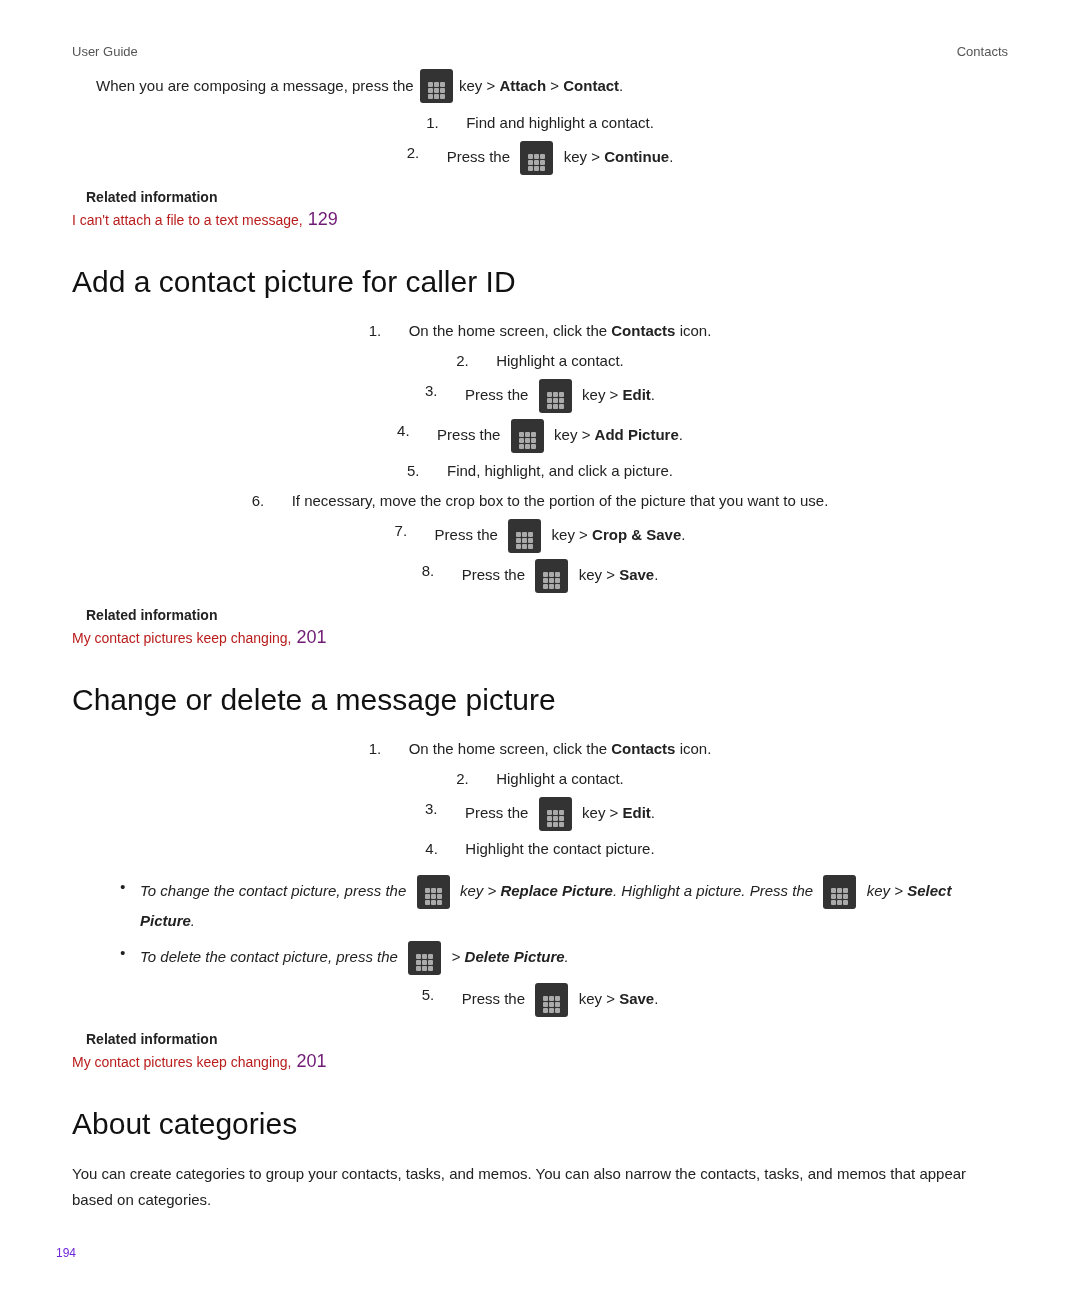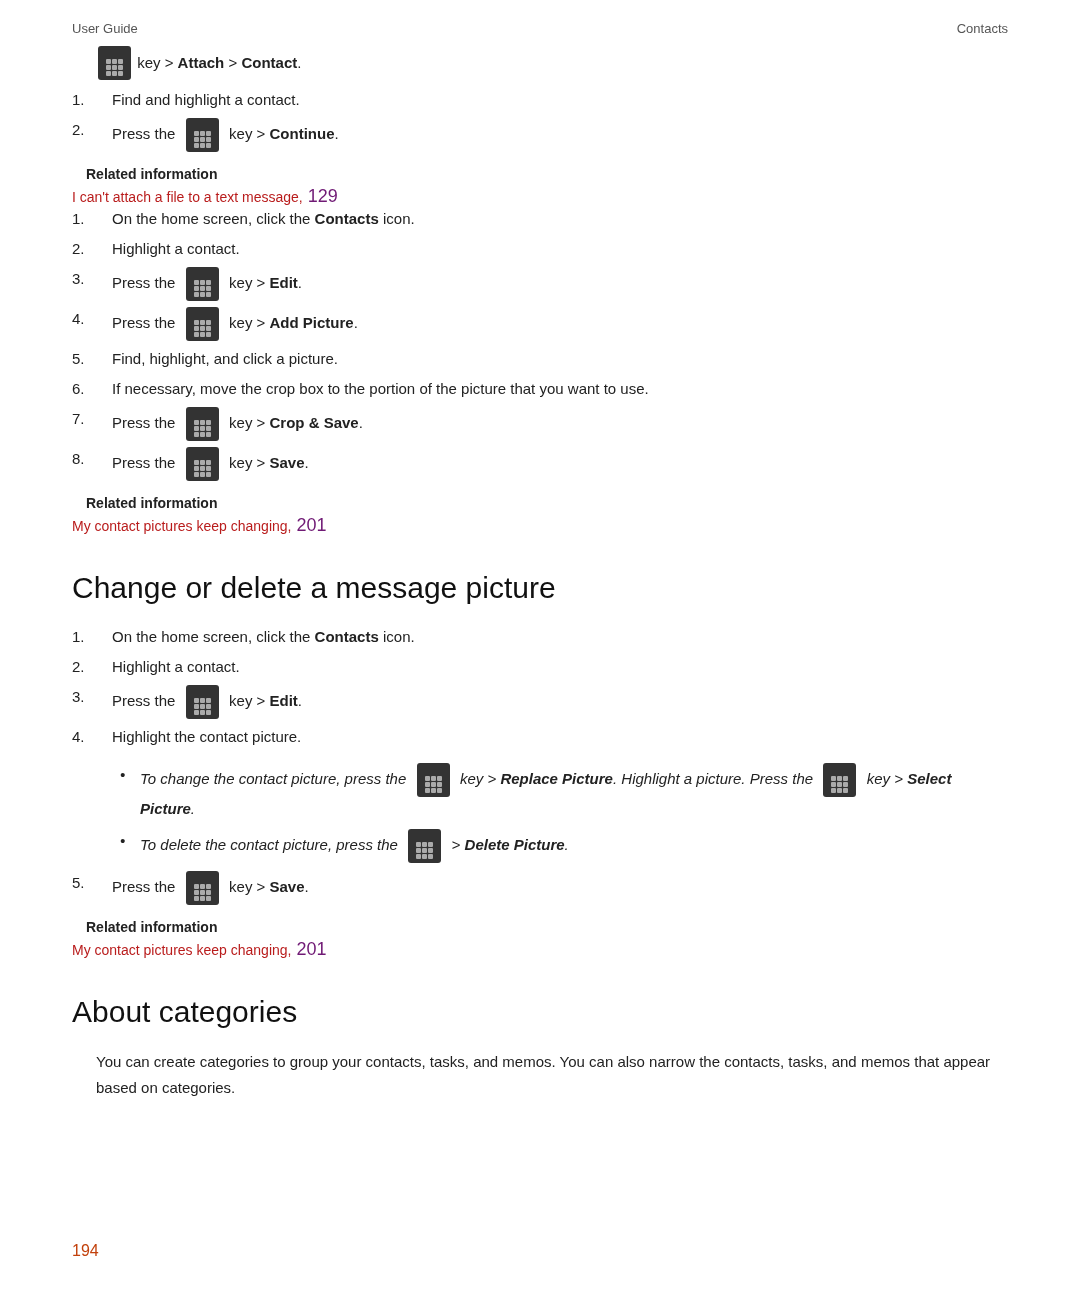--- a/index.html
+++ b/index.html
@@ -8,38 +8,39 @@
       font-size: 15px;
       color: #222;
       background: #fff;
       width: 1080px;
       min-height: 1296px;
       position: relative;
     }
     .page-header {
       display: flex;
       justify-content: space-between;
-      padding: 21px 72px 10px 72px;
+      padding: 44px 72px 10px 72px;
       font-size: 13px;
       color: #555;
     }
     .content {
       padding: 0 72px 60px 72px;
     }
     .numbered-list {
       list-style: none;
       counter-reset: item;
       margin-bottom: 14px;
     }
     .numbered-list li {
       counter-increment: item;
       display: flex;
       align-items: flex-start;
       margin-bottom: 6px;
       line-height: 1.6;
+      justify-content: center;
     }
     .numbered-list li::before {
       content: counter(item) ".";
       min-width: 40px;
       font-size: 15px;
       color: #222;
       flex-shrink: 0;
     }
     .bullet-list {
       list-style: none;
@@ -98,49 +99,49 @@
     }
     .bb-key-dot {
       width: 5px;
       height: 5px;
       background: #aaa;
       border-radius: 1px;
     }
     .page-footer {
       position: absolute;
       bottom: 36px;
-      left: 72px;
-      font-size: 16px;
-      color: #c2410c;
+      left: 56px;
+      font-size: 12px;
+      color: #6d28d9;
     }
     .intro-row {
       display: flex;
       align-items: center;
       margin-left: 24px;
       margin-bottom: 8px;
       line-height: 1.6;
     }
     .about-para {
       font-size: 15px;
       line-height: 1.7;
       margin-bottom: 10px;
-      margin-left: 24px;
     }
   </style>
 </head>
 <body>
 
 <div class="page-header">
   <span>User Guide</span>
   <span>Contacts</span>
 </div>
 
 <div class="content">
 
   <div class="intro-row">
+    <span>When you are composing a message, press the&nbsp;</span>
     <span class="bb-key">
       <span class="bb-key-grid">
         <span class="bb-key-dot"></span>
           <span class="bb-key-dot"></span>
           <span class="bb-key-dot"></span>
         <span class="bb-key-dot"></span>
           <span class="bb-key-dot"></span>
           <span class="bb-key-dot"></span>
         <span class="bb-key-dot"></span>
           <span class="bb-key-dot"></span>
@@ -172,20 +173,21 @@
         &nbsp;key &gt; <strong>Continue</strong>.
       </span>
     </li>
   </ol>
 
   <div>
     <div class="related-info-label">Related information</div>
     <span><a class="related-link">I can't attach a file to a text message,</a><span class="related-number"> 129</span></span>
   </div>
 
+  <h2 class="section-title">Add a contact picture for caller ID</h2>
 
   <ol class="numbered-list">
     <li>
       <span>On the home screen, click the <strong>Contacts</strong> icon.</span>
     </li>
     <li>
       <span>Highlight a contact.</span>
     </li>
     <li>
       <span>Press the&nbsp;

